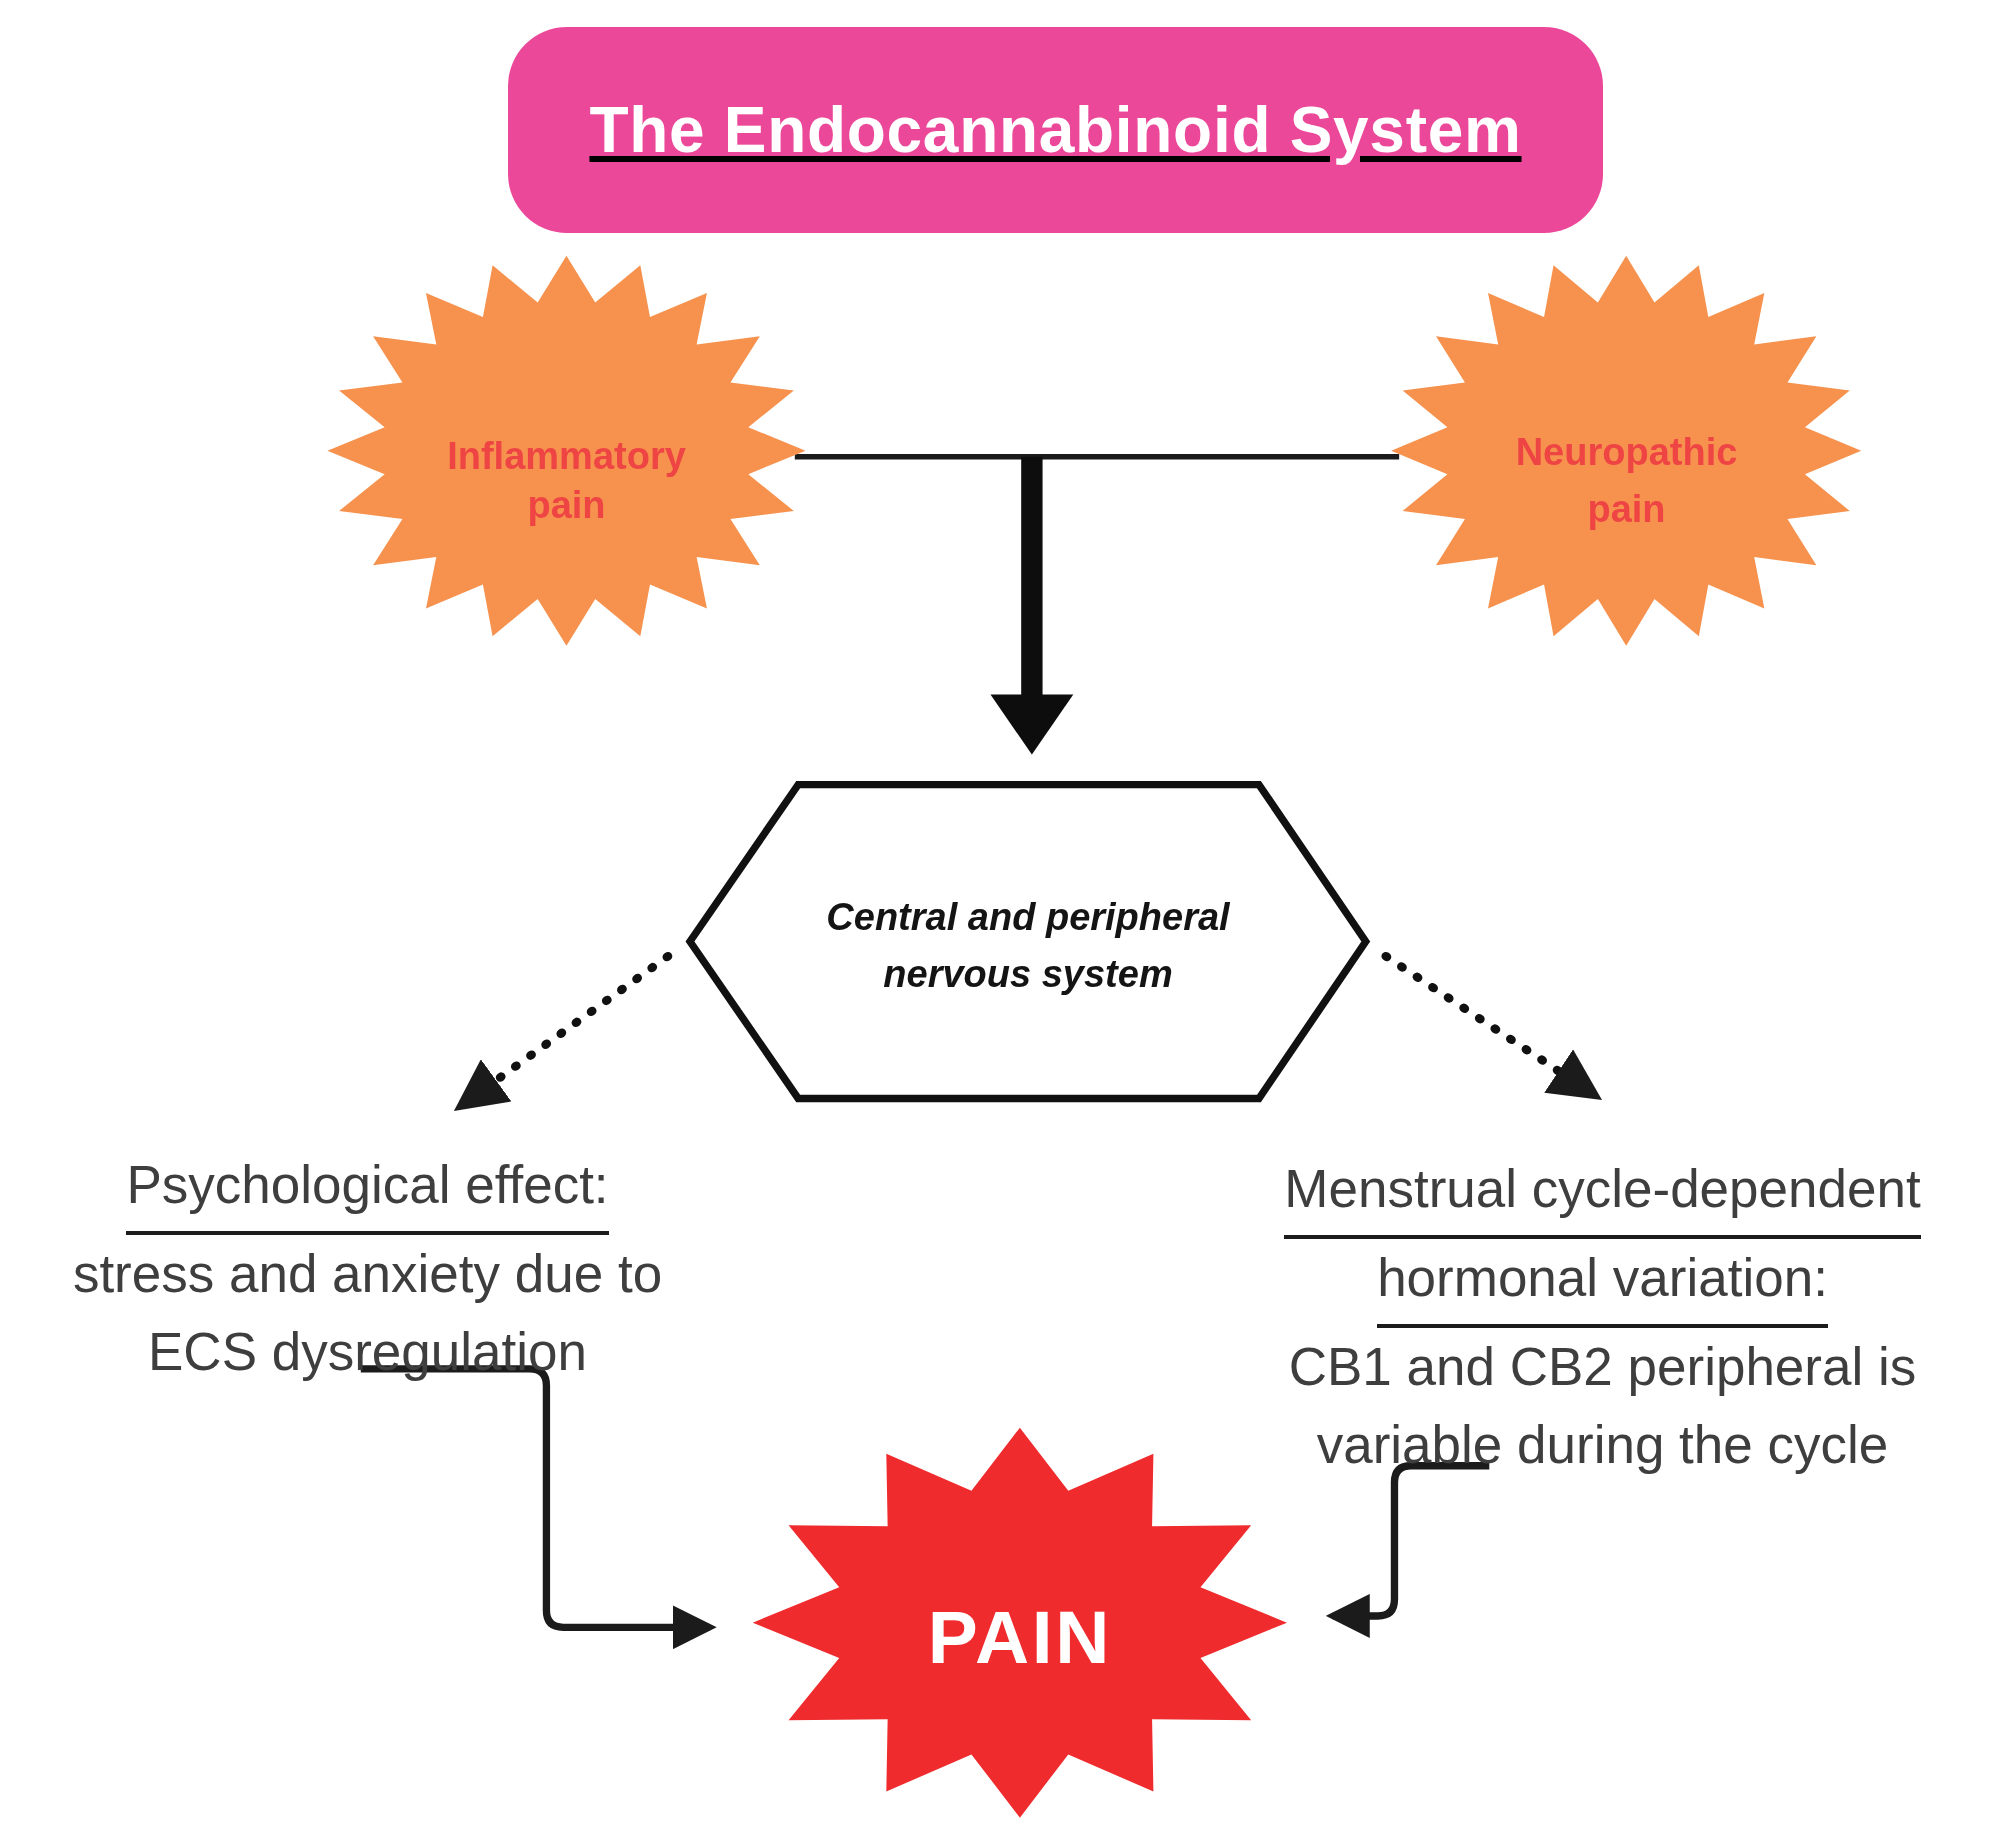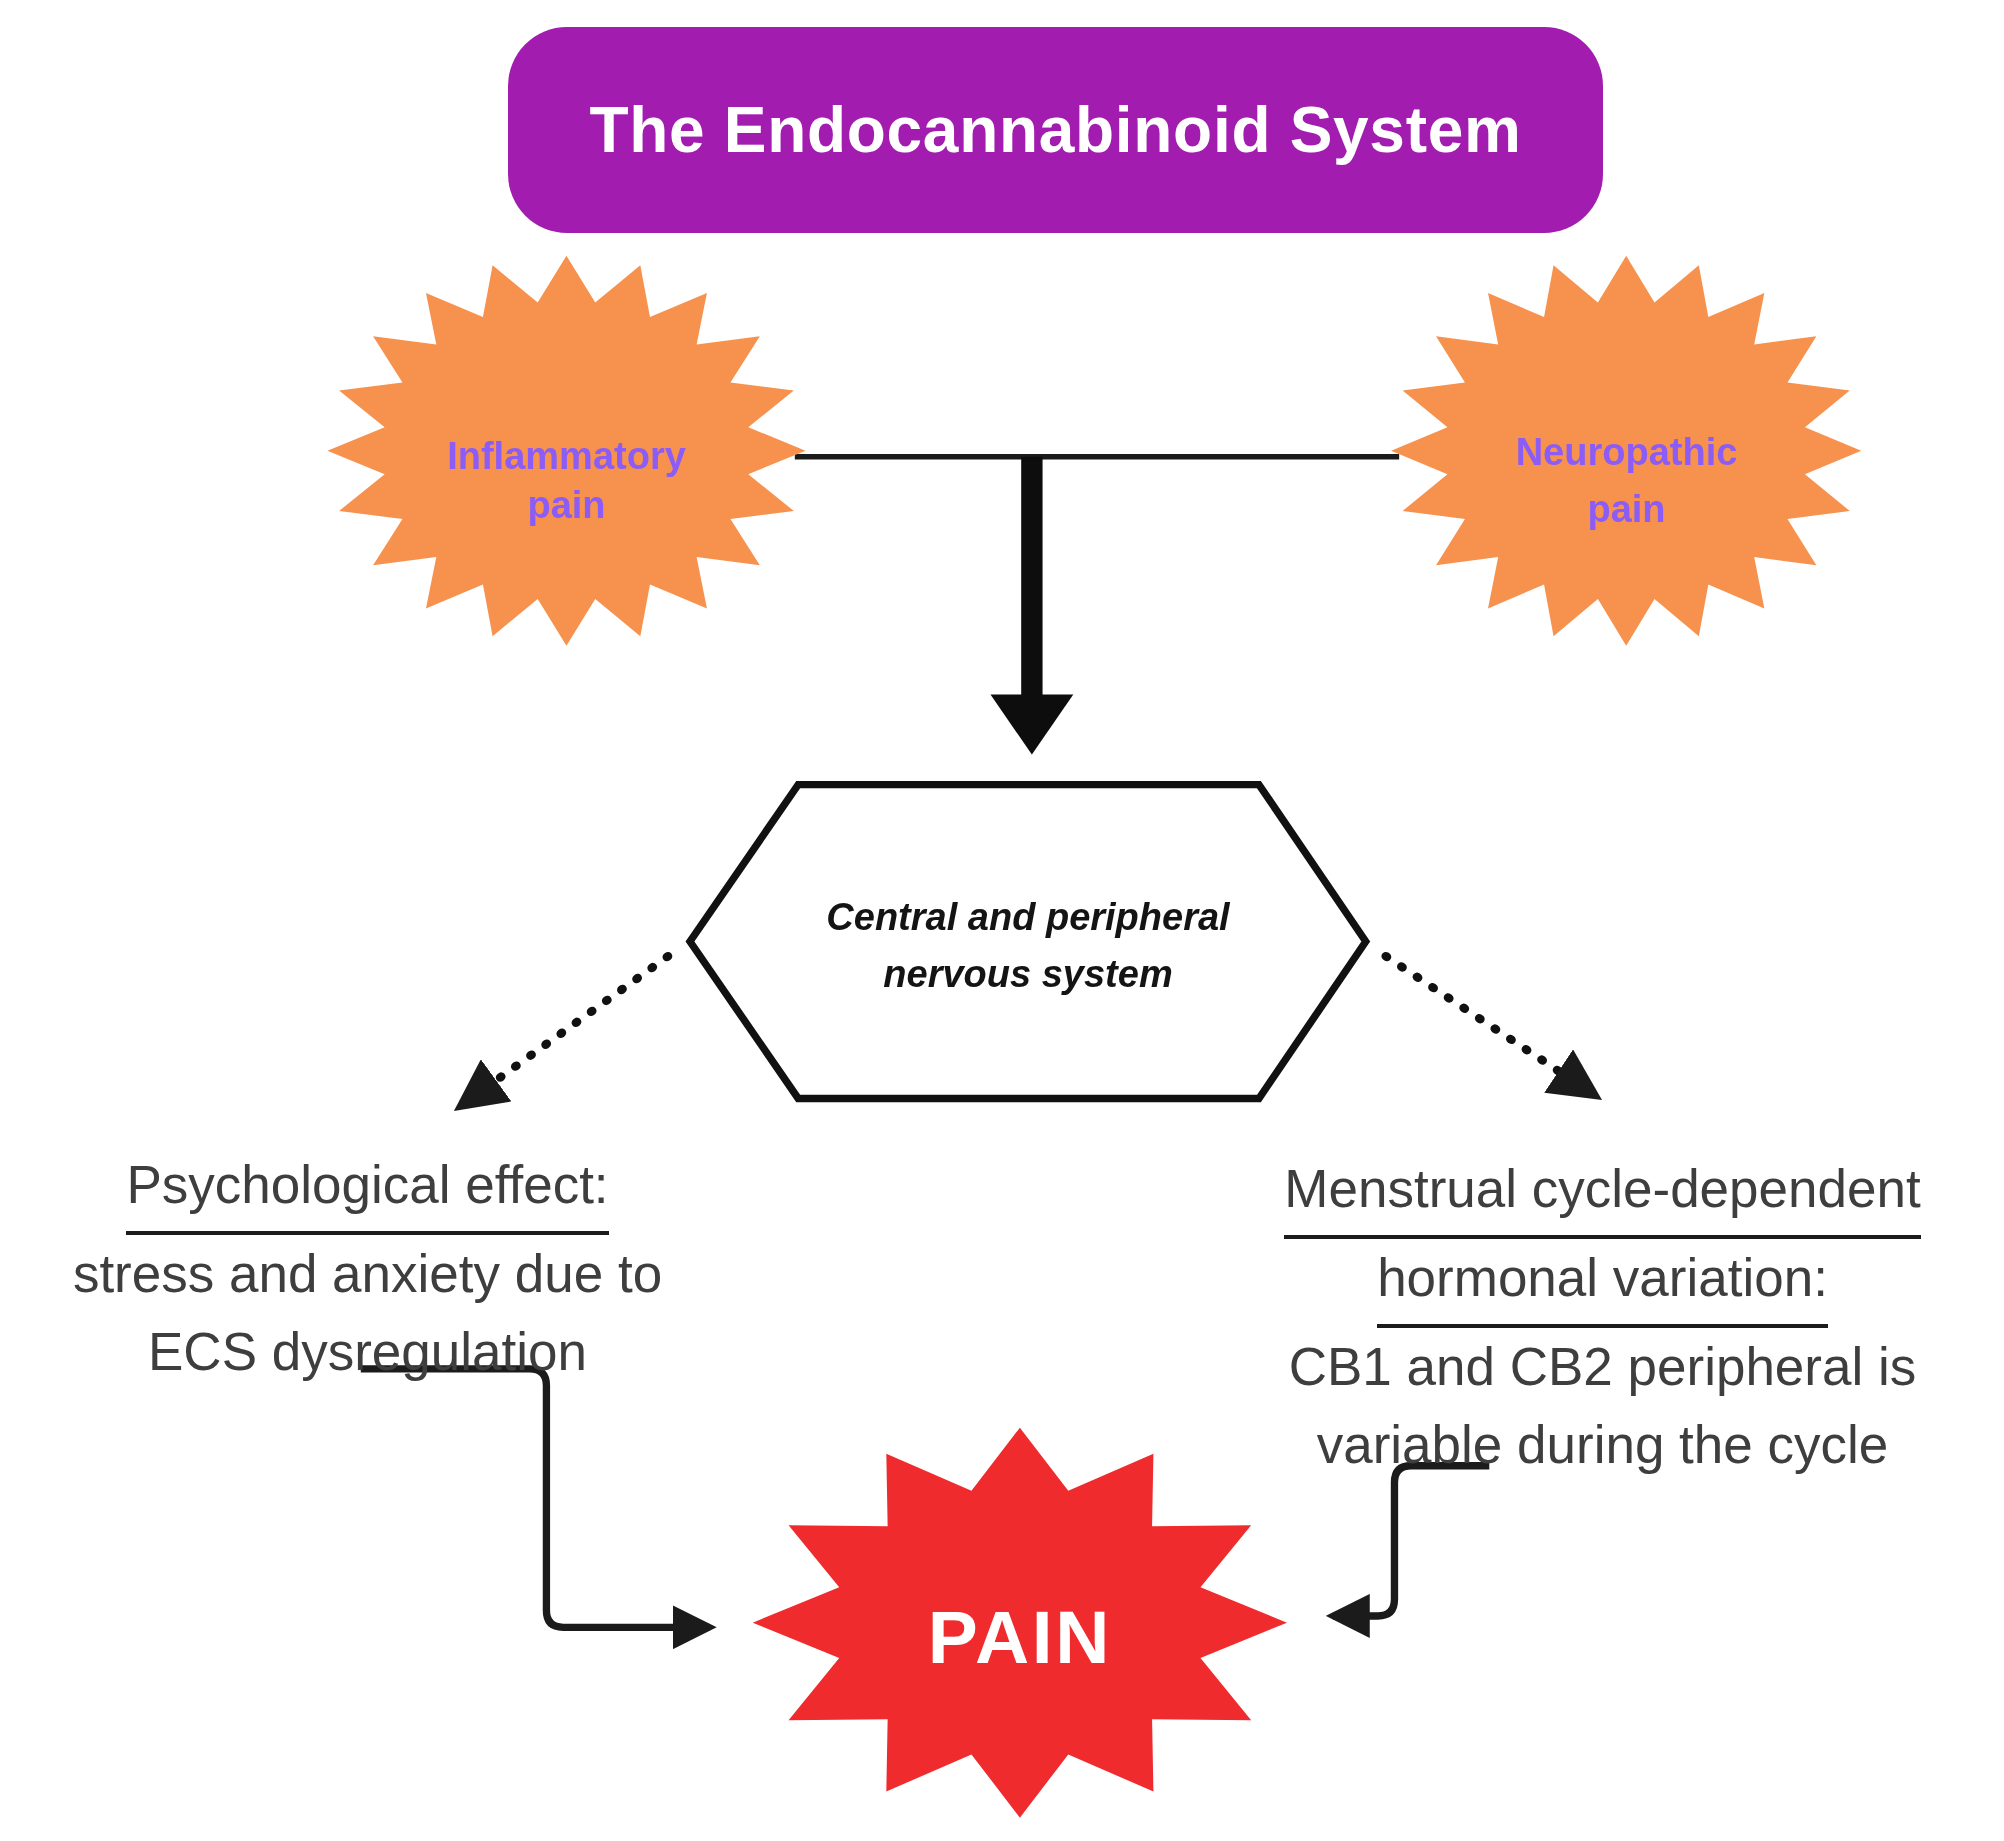--- a/index.html
+++ b/index.html
@@ -19,21 +19,21 @@
     border-radius:59px;
     display:flex; align-items:center; justify-content:center;
   }
   .title-box span{
     color:#ffffff; font-size:64px; font-weight:bold; letter-spacing:0.7px;
   }
   
   .star-label{
     display:flex; flex-direction:column; align-items:center; justify-content:center;
     text-align:center;
-    color:#8b5cf6; font-weight:bold; font-size:38px; line-height:49px;
+    color:#ef4444; font-weight:bold; font-size:38px; line-height:49px;
   }
   .star-label-left{left:366px; top:407px; width:401px; height:147px;}
   .star-label-right{left:1426px; top:407px; width:401px; height:147px;gap:8px;}
   
   .hex-label{
     left:761px; top:882px; width:534px; height:127px;
     display:flex; flex-direction:column; align-items:center; justify-content:center;
     text-align:center; color:#141414; font-weight:bold; font-size:38px; line-height:57px;font-style:italic;
   }
   
@@ -79,21 +79,21 @@
     <path d="M1000,1432 L690,1656" fill="none" stroke="#111111" stroke-width="13" stroke-dasharray="2 26" stroke-linecap="round" marker-end="url(#m-arrow)"></path>
     <path d="M2075,1432 L2388,1640" fill="none" stroke="#111111" stroke-width="13" stroke-dasharray="2 26" stroke-linecap="round" marker-end="url(#m-arrow)"></path>
 
     <path d="M540,2050 L793,2050 Q818,2050 818,2075 L818,2412 Q818,2437 843,2437 L1062,2437" fill="none" stroke="#1B1B1B" stroke-width="11" marker-end="url(#m-arrow)"></path>
 
     <path d="M2230,2195 L2113,2195 Q2088,2195 2088,2220 L2088,2395 Q2088,2420 2063,2420 L1996,2420" fill="none" stroke="#1B1B1B" stroke-width="11" marker-end="url(#m-arrow)"></path>
 
     <polygon stroke="none" fill="#EF2B2D" points="1527.0,2138.0 1599.5,2232.6 1727.0,2177.1 1725.0,2285.5 1873.4,2284.0 1797.5,2377.1 1927.0,2430.0 1797.5,2482.9 1873.4,2576.0 1725.0,2574.5 1727.0,2682.9 1599.5,2627.4 1527.0,2722.0 1454.5,2627.4 1327.0,2682.9 1329.0,2574.5 1180.6,2576.0 1256.5,2482.9 1127.0,2430.0 1256.5,2377.1 1180.6,2284.0 1329.0,2285.5 1327.0,2177.1 1454.5,2232.6"></polygon>
   </svg>
 
-  <div class="abs title-box" style="background-color: #a21caf;">
+  <div class="abs title-box" style="background-color: #ec4899; text-decoration: underline;">
     <span>The Endocannabinoid System</span>
   </div>
 
   <div class="abs star-label star-label-left">
     <span>Inflammatory</span>
     <span>pain</span>
   </div>
   <div class="abs star-label star-label-right">
     <span>Neuropathic</span>
     <span>pain</span>

